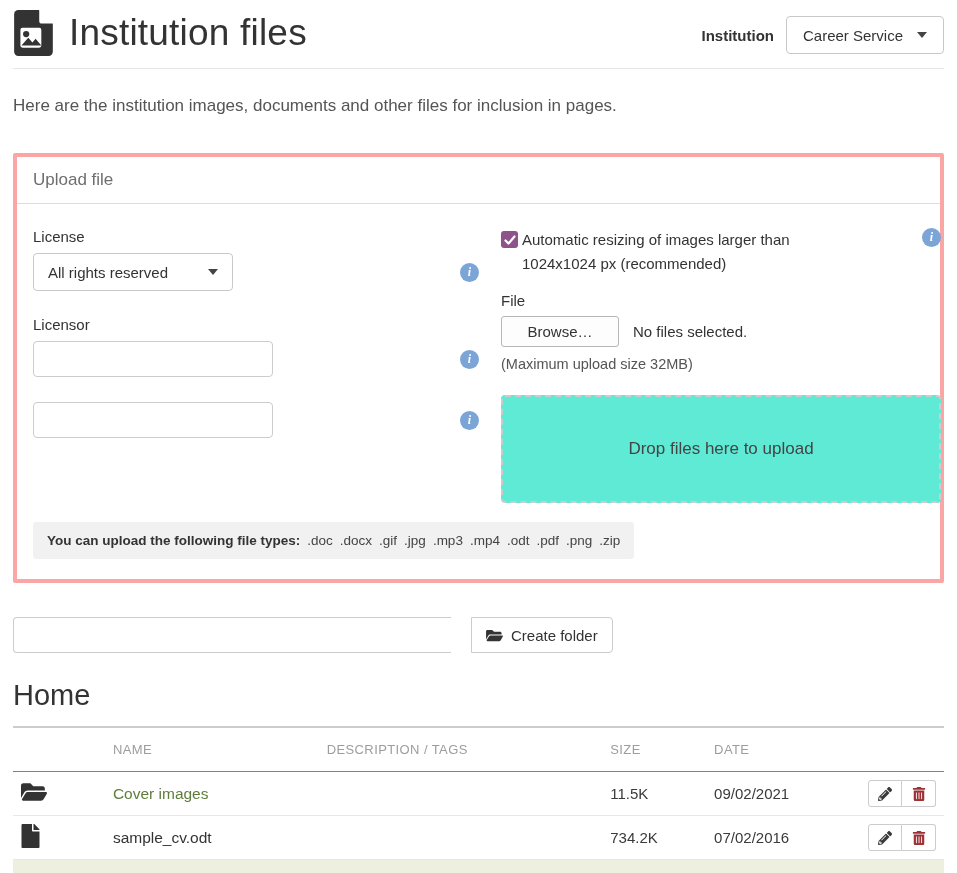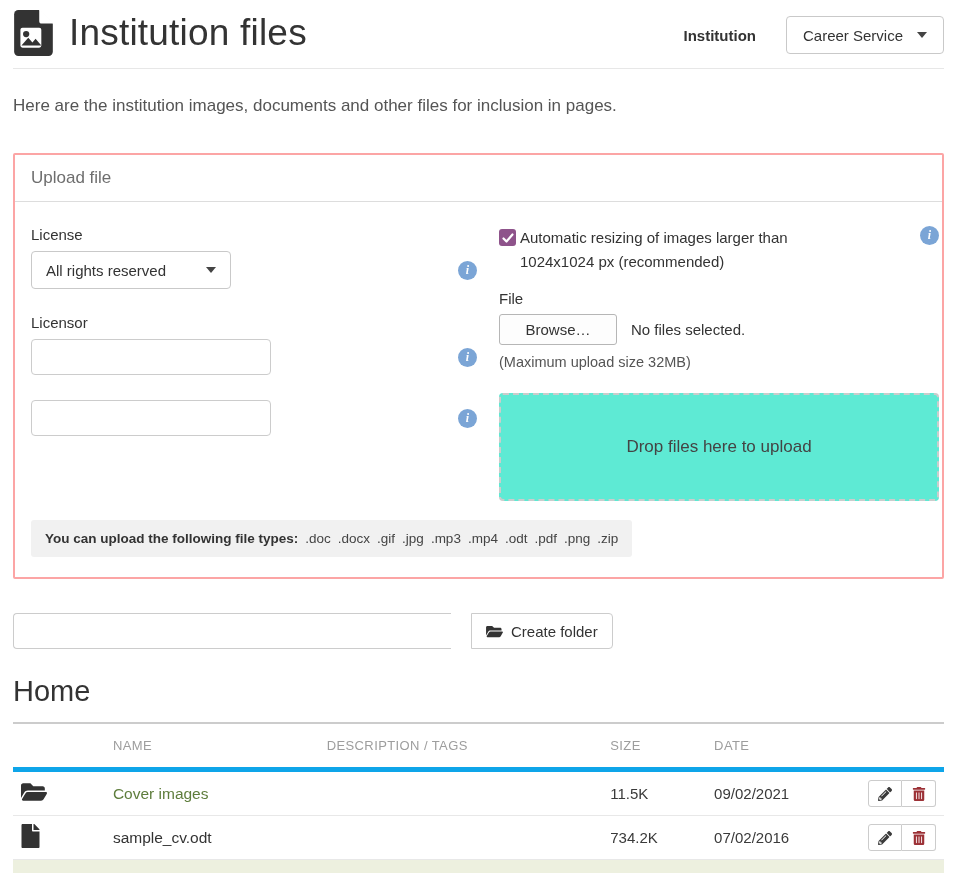--- a/index.html
+++ b/index.html
@@ -13,41 +13,41 @@
 
   
   .page-header {
     display: flex; align-items: flex-start; justify-content: space-between;
     padding-top: 10px;
   }
   .title-wrap { display: flex; align-items: center; gap: 14px; }
   .title-wrap h1 { font-size: 37px; font-weight: 300; color: #333; letter-spacing: 0.2px; }
   .file-image-icon { width: 42px; height: 46px; display: inline-block; }
 
-  .inst-select { display: flex; align-items: center; gap: 30px; margin-top: 6px; justify-content: center; }
+  .inst-select { display: flex; align-items: center; gap: 12px; margin-top: 6px; justify-content: center; }
   .inst-label { font-weight: bold; font-size: 15px; color: #333; }
   .select-btn {
     background: #fff; border: 1px solid #c9c9c9; border-radius: 4px;
     height: 38px; font-size: 15px; color: #333;
     display: inline-flex; align-items: center; justify-content: center;
     gap: 14px; cursor: pointer; font-family: inherit;
   }
   .inst-select .select-btn { width: 158px; }
   .caret {
     width: 0; height: 0; border-left: 5px solid transparent;
     border-right: 5px solid transparent; border-top: 6px solid #444;
     display: inline-block;
   }
 
   hr.top-rule { border: none; border-top: 1px solid #e7e7e7; margin-top: 12px; }
 
   .desc { font-size: 17px; color: #555; margin-top: 27px; }
 
   
-  .panel { border: 2px solid #fca5a5; border-radius: 2px; margin-top: 37px; }
+  .panel { border: 4px solid #fca5a5; border-radius: 2px; margin-top: 37px; }
   .panel-heading {
     padding: 13px 16px; font-size: 17px; color: #6e6e6e;
     border-bottom: 1px solid #ddd;
   }
   .panel-body { padding: 24px 16px 20px; }
   .cols { display: flex; }
   .col-left { width: 446px; flex: none; }
   .col-right { flex: none; width: 440px; margin-left: 22px; }
 
   .field { margin-bottom: 25px; }
@@ -111,21 +111,21 @@
     font-size: 15px; color: #333; font-family: inherit; padding: 0 14px;
     display: inline-flex; align-items: center; gap: 8px; cursor: pointer;
   }
   .create-folder-btn svg { width: 17px; height: 15px; }
 
   
   h2.folder-heading { font-size: 29px; font-weight: 400; color: #333; margin: 26px 0 14px; }
   table.files { width: 100%; border-collapse: collapse; border-top: 2px solid #ccc; }
   table.files th {
     font-size: 13px; font-weight: 400; color: #9d9d9d; text-align: left;
-    letter-spacing: 0.4px; padding: 14px 8px; border-bottom: 5px solid #0ea5e9;
+    letter-spacing: 0.4px; padding: 14px 8px; border-bottom: 1px solid #0ea5e9;
   }
   table.files td { padding: 8px; border-bottom: 1px solid #e8e8e8; font-size: 15px; height: 44px; }
   .col-icon { width: 92px; }
   .col-name { width: 214px; }
   .col-desc { width: 284px; }
   .col-size { width: 104px; margin-left: 36px; }
   .col-date { width: 142px; }
   .col-actions { width: 96px; }
   td.cell-icon { padding-left: 6px; }
   td.cell-icon svg { width: 26px; height: 24px; }

